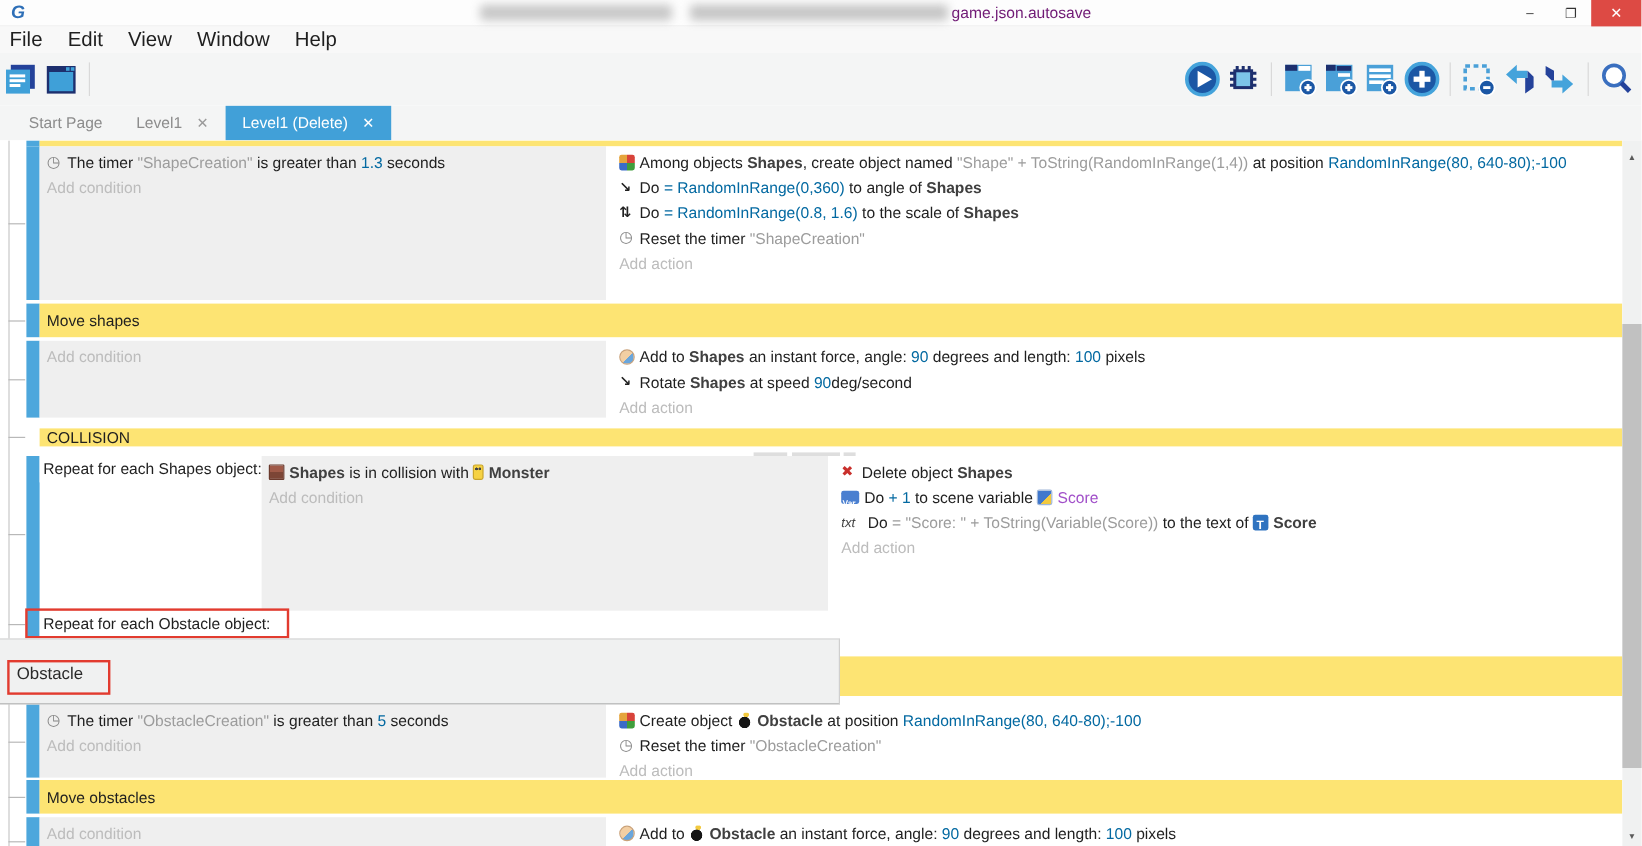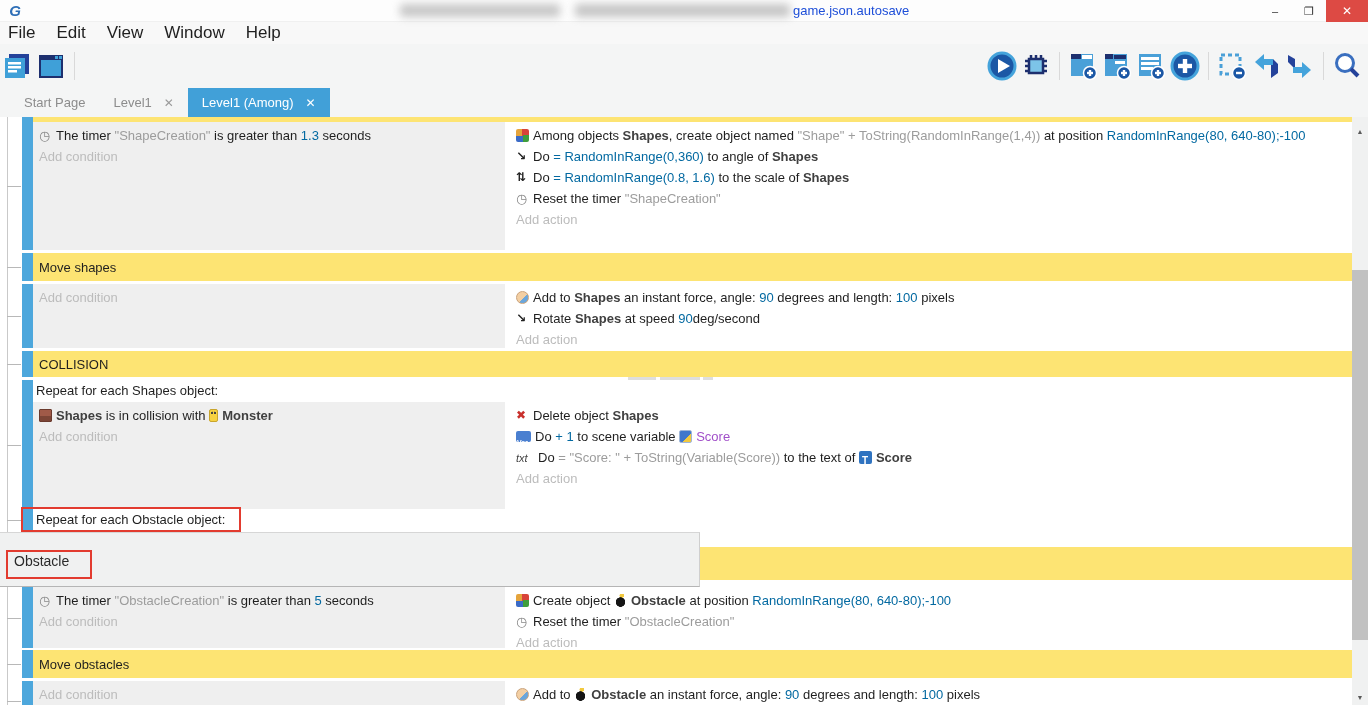--- a/index.html
+++ b/index.html
@@ -3,21 +3,21 @@
 <meta charset="utf-8">
 <style>
   html,body{margin:0;padding:0;width:1368px;height:705px;overflow:hidden;
     font-family:"Liberation Sans","DejaVu Sans",sans-serif;background:#fff;}
   *{box-sizing:border-box;}
   
   .titlebar{height:22px;background:#fdfdfd;display:flex;align-items:center;position:relative;border-bottom:1px solid #f0f0f0;}
   .logo{width:18px;height:18px;margin-left:6px;color:#2e6fb7;font-weight:bold;font-size:15px;line-height:18px;text-align:center;font-style:italic;}
   .blur1{position:absolute;left:400px;top:4px;width:160px;height:13px;background:#9c9c9c;filter:blur(4px);opacity:.55;border-radius:3px;}
   .blur2{position:absolute;left:575px;top:4px;width:215px;height:13px;background:#8f8f8f;filter:blur(4px);opacity:.5;border-radius:3px;}
-  .title-text{position:absolute;left:793px;top:3px;font-size:13px;color:#1d4ed8;}
+  .title-text{position:absolute;left:793px;top:3px;font-size:13px;color:#701a75;}
   .winbtns{position:absolute;right:0;top:0;height:22px;display:flex;}
   .winbtn{width:34px;height:22px;display:flex;align-items:center;justify-content:center;font-size:11px;color:#333;cursor:default;}
   .winbtn.close{width:42px;background:#dd4a44;color:#fff;font-size:12px;}
   
   .menubar{height:22px;background:#f8f8f8;display:flex;align-items:center;padding-left:8px;font-size:17px;color:#1f1f1f;}
   .menubar span{margin-right:21px;}
   
   .toolbar{height:44px;background:#f4f5f5;display:flex;align-items:center;position:relative;}
   .tbgroup{display:flex;align-items:center;height:100%;}
   .tbsep{width:1px;height:28px;background:#d9d9d9;margin:0 6px;}
@@ -35,21 +35,21 @@
   .rows{position:absolute;left:22px;top:0;width:1330px;}
   .row{position:relative;display:flex;}
   .row.tick::after{content:"";position:absolute;left:-15px;top:50%;width:14px;height:1px;background:#b8b8b8;}
   .bar{width:11px;background:#4da7dc;flex:none;}
   .c-comment{flex:1;background:#fde473;font-size:13px;color:#1f1f1f;display:flex;align-items:center;padding-left:6px;}
   .cond{width:472px;flex:none;background:#efefef;padding:3px 8px 0 6px;}
   .cond.white{background:#fff;}
   .act{flex:1;background:#fff;padding:3px 6px 0 11px;}
   .line{font-size:13px;line-height:21px;color:#1f1f1f;}
   .placeholder{color:#bcbcbc;}
-  .rep-col{flex:1;display:flex;flex-direction:column;}
+  .rep-col{flex:1;display:flex;flex-direction:row;}
   .rep-head{height:22px;background:#fff;font-size:13px;color:#1f1f1f;line-height:22px;padding-left:3px;}
   .rep-sub{display:flex;flex:1;}
   .redbox{position:absolute;border:2px solid #e23b2f;z-index:5;pointer-events:none;}
   .peek{position:absolute;top:100%;height:6px;background:#dedede;}
   
   .dropdown{position:absolute;left:0;top:415px;width:700px;height:55px;background:#f0f1f1;
     border-top:1px solid #d6d6d6;border-bottom:1px solid #b5b5b5;border-right:1px solid #cfcfcf;z-index:10;}
   .dropdown .optxt{position:absolute;left:14px;top:20px;font-size:14px;color:#2a2a2a;}
   
   .sbar{position:absolute;right:0;top:117px;width:16px;height:588px;background:#f0f1f1;}
@@ -218,21 +218,21 @@
 
 <div class="tabstrip" id="tabstrip">
     <div class="tab">
       <span>Start Page</span>
     </div>
     <div class="tab">
       <span>Level1</span>
       <span class="x">✕</span>
     </div>
     <div class="tab active">
-      <span>Level1 (Among)</span>
+      <span>Level1 (Delete)</span>
       <span class="x">✕</span>
     </div>
   </div>
 
 <div class="events">
   <div class="guide"></div>
   <div class="rows" id="rows">
       <div class="row" style="height: 5px; margin-bottom: 0px;">
         <div class="bar"></div>
         <div class="c-comment"></div>
@@ -261,21 +261,21 @@
         <div class="bar"></div>
         <div class="cond">
           <div class="line placeholder">Add condition</div>
         </div>
         <div class="act">
           <div class="line"><span class="ic ic-force"></span><span class="s-p">Add to </span><span class="s-o">Shapes</span><span class="s-p"> an instant force, angle: </span><span class="s-v">90</span><span class="s-p"> degrees and length: </span><span class="s-v">100</span><span class="s-p"> pixels</span></div>
           <div class="line"><span class="ic ic-rotate"></span><span class="s-p">Rotate </span><span class="s-o">Shapes</span><span class="s-p"> at speed </span><span class="s-v">90</span><span class="s-p">deg/second</span></div>
           <div class="line placeholder">Add action</div>
         </div>
       </div>
-      <div class="row tick" style="height: 26px; margin-bottom: 3px;">
+      <div class="row tick" style="height: 26px; margin-bottom: 3px; align-items: center;">
         <div class="bar"></div>
         <div class="c-comment">
           <span>COLLISION</span>
         </div>
         <div class="peek" style="left: 606px; width: 28px;"></div>
         <div class="peek" style="left: 638px; width: 40px;"></div>
         <div class="peek" style="left: 681px; width: 10px;"></div>
       </div>
       <div class="row tick" style="height: 129px; margin-bottom: 0px;">
         <div class="bar"></div>

